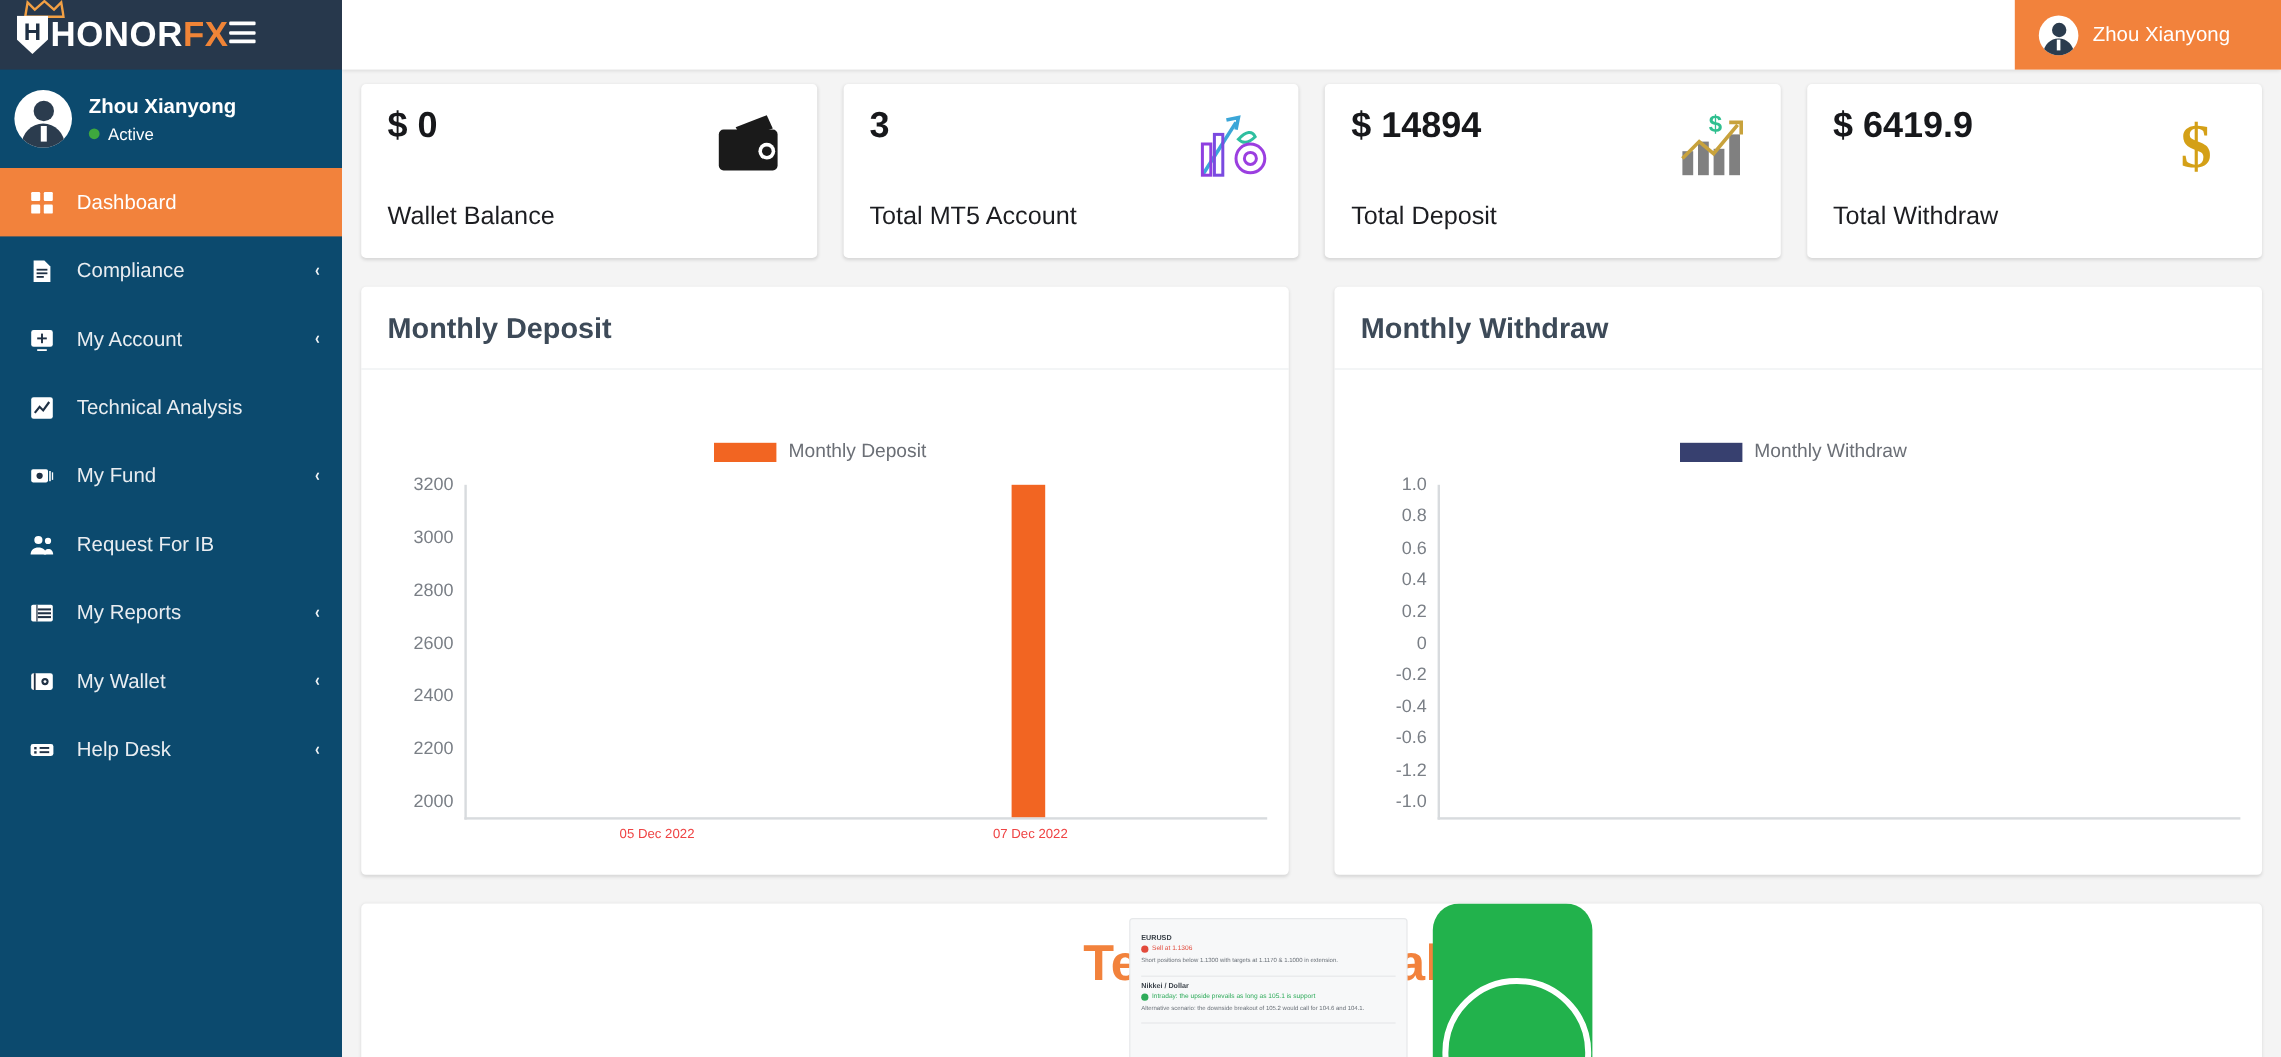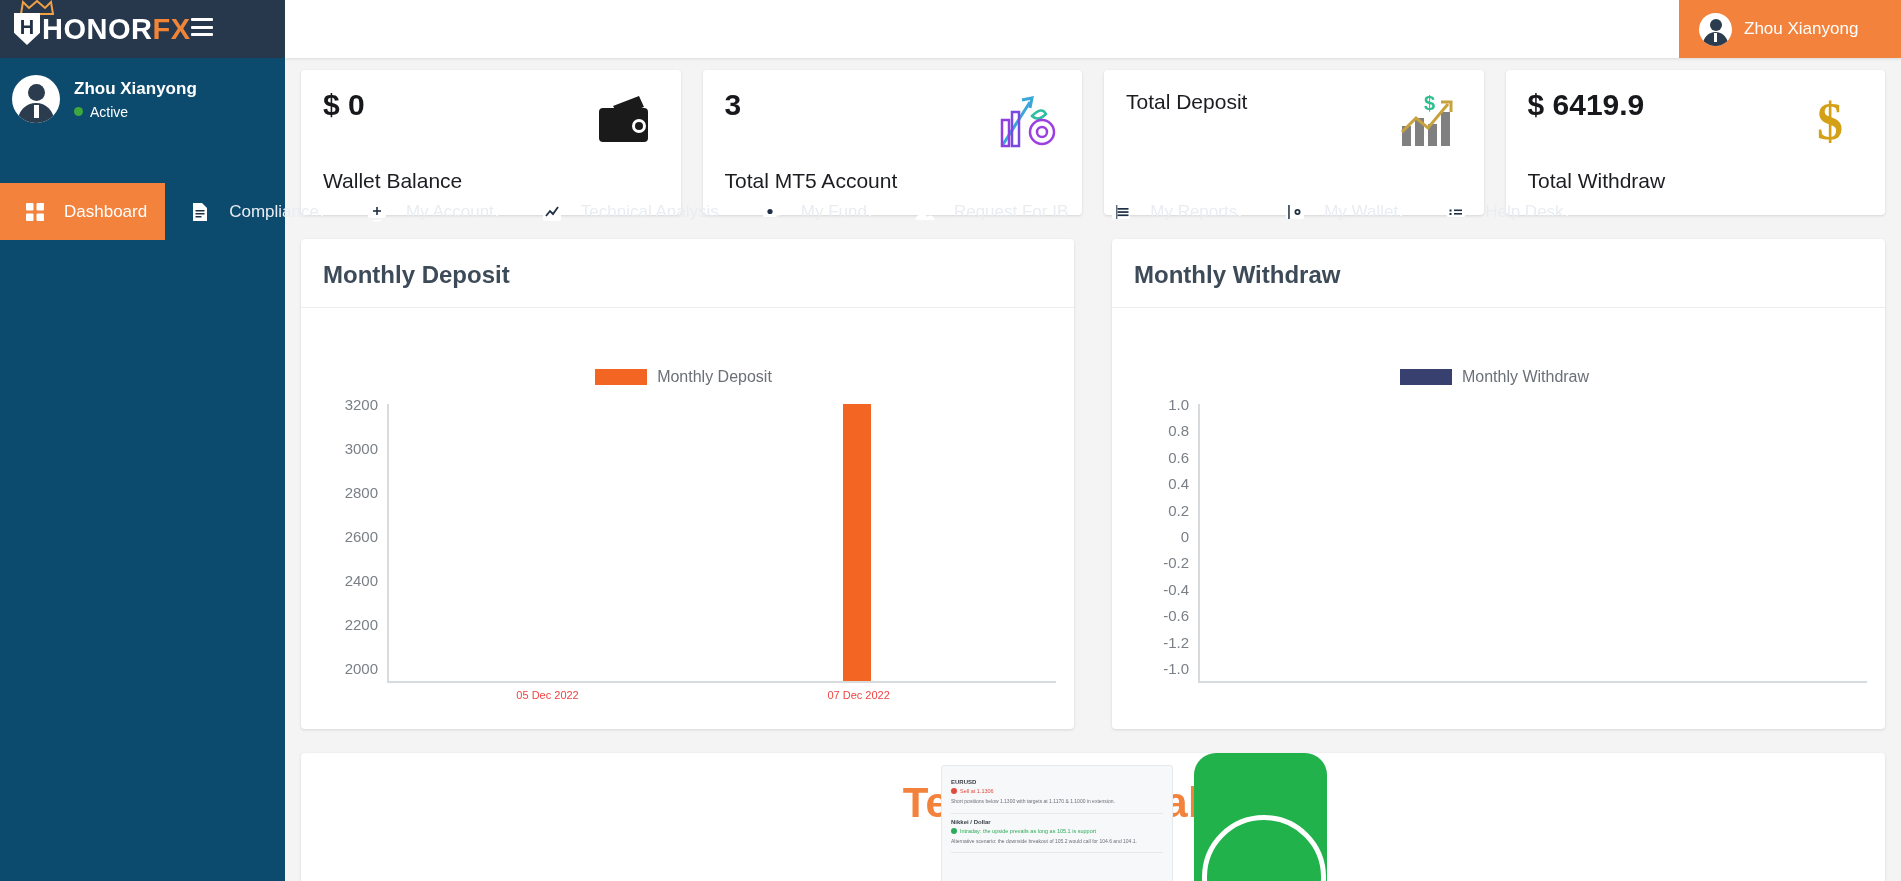--- a/index.html
+++ b/index.html
@@ -72,21 +72,21 @@
   }
   .avatar .tie {
     position: absolute; width: 5px; height: 13px; background: #ffffff;
     left: 21.5px; top: 30px;
   }
   .profile-info { display: flex; flex-direction: column; gap: 5px; }
   .profile-name { color: #ffffff; font-size: 17px; font-weight: 700; }
   .profile-status { color: #ffffff; font-size: 14px; display: flex; align-items: center; gap: 7px; }
   .dot { width: 9px; height: 9px; border-radius: 50%; background: #3ea83e; display: inline-block; }
 
-  .nav { display: flex; flex-direction: row; margin-top: 43px; }
+  .nav { display: flex; flex-direction: column; }
   .nav-item {
     display: flex; align-items: center;
     height: 57px; padding: 0 18px 0 24px;
     color: #e9edf1; font-size: 17px; cursor: pointer; position: relative;
   }
   .nav-item.active { background: #f2823c; color: #ffffff; }
   .nav-ico {
     width: 22px; height: 22px; margin-right: 18px;
     flex: 0 0 22px; display: flex; align-items: center; justify-content: center;
   }
@@ -392,20 +392,21 @@
             <path d="M26 6 L36 4 L34 14" stroke="#3ba6d8" stroke-width="3" fill="none"></path>
             <rect x="6" y="26" width="7" height="26" fill="none" stroke="#8f3fe0" stroke-width="2.5"></rect>
             <rect x="16" y="18" width="7" height="34" fill="none" stroke="#7a4ae0" stroke-width="2.5"></rect>
             <path d="M36 22 q10 -10 14 -2 q-8 8 -14 2Z" fill="none" stroke="#2fbfa0" stroke-width="2.5"></path>
             <circle cx="46" cy="38" r="12" fill="none" stroke="#9b3fe0" stroke-width="2.5"></circle>
             <circle cx="46" cy="38" r="5" fill="none" stroke="#9b3fe0" stroke-width="2.5"></circle>
           </svg>
         </div>
 
         <div class="card">
+          <div class="card-value">$ 14894</div>
           <div class="card-label">Total Deposit</div>
           <svg class="card-ico" viewBox="0 0 62 56">
             <rect x="4" y="32" width="9" height="20" fill="#808080"></rect>
             <rect x="17" y="24" width="9" height="28" fill="#808080"></rect>
             <rect x="30" y="30" width="9" height="22" fill="#808080"></rect>
             <rect x="43" y="18" width="9" height="34" fill="#808080"></rect>
             <polyline points="4,38 18,24 30,34 50,10" fill="none" stroke="#c8a23c" stroke-width="3"></polyline>
             <path d="M43 8 L53 8 L53 18" fill="none" stroke="#c8a23c" stroke-width="3"></path>
             <text x="26" y="16" font-size="20" font-weight="700" fill="#2fbf8f" font-family="Liberation Sans, sans-serif">$</text>
           </svg>

